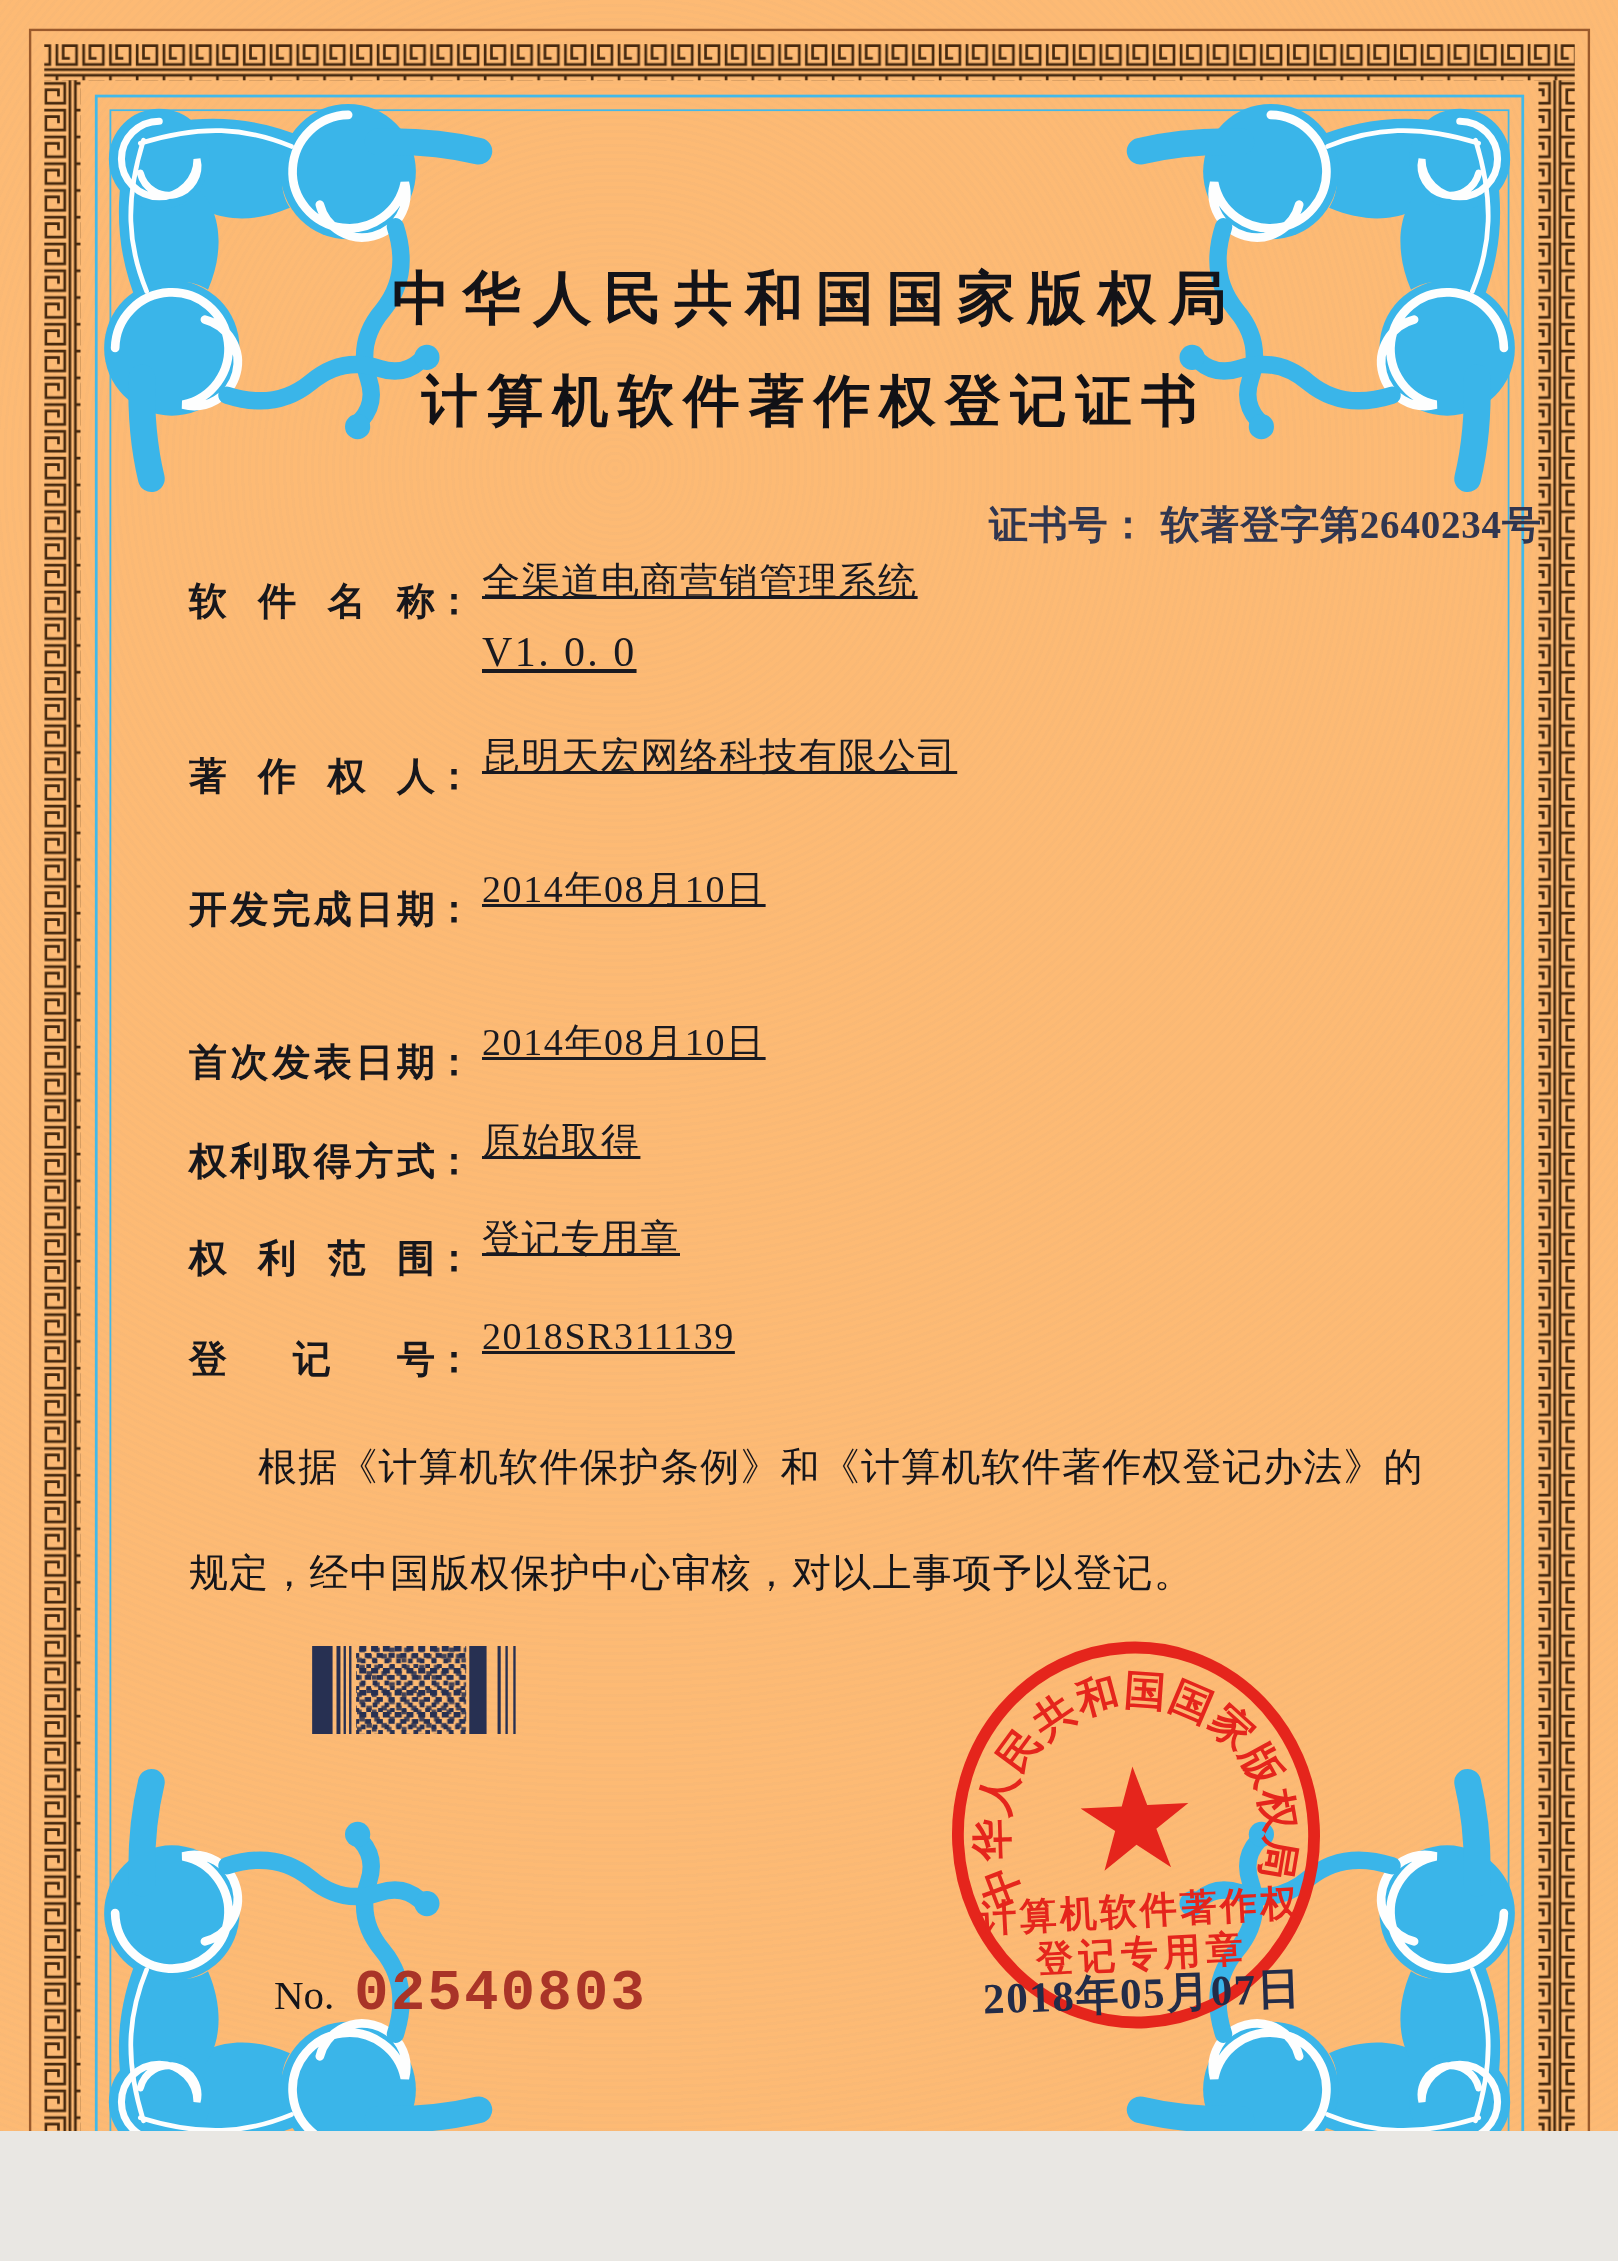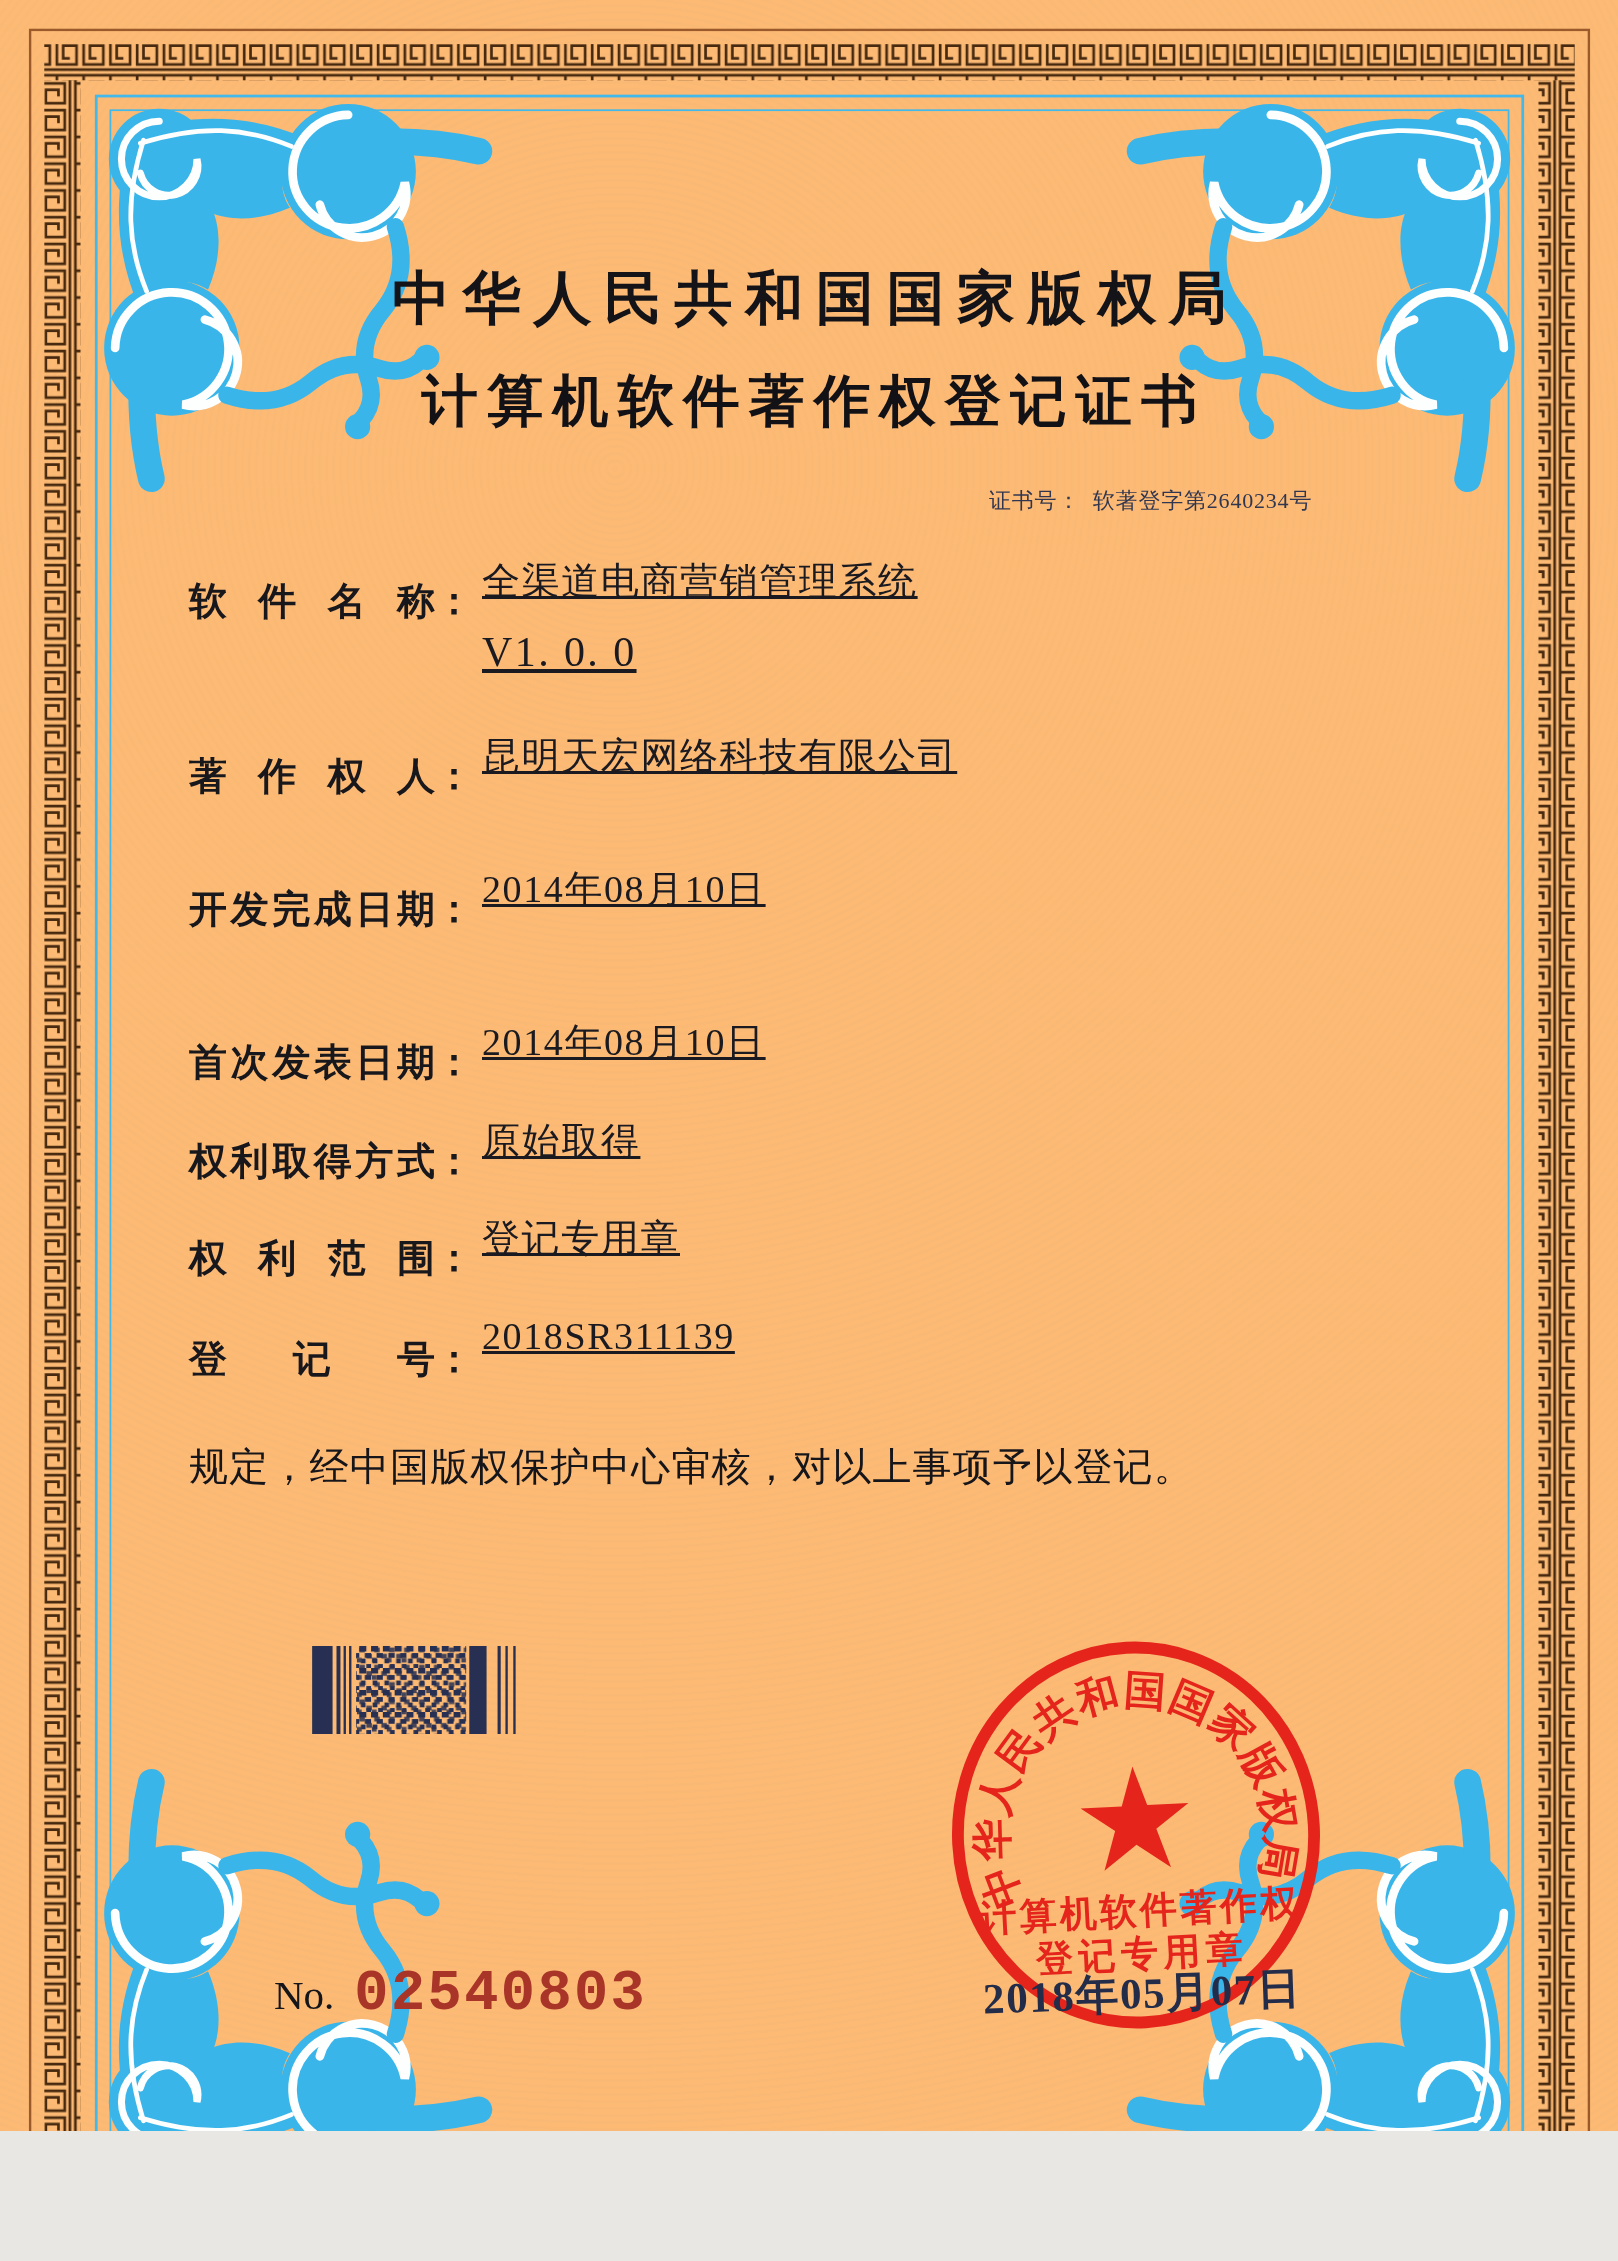--- a/index.html
+++ b/index.html
@@ -24,21 +24,21 @@
 
   .title1{
     position:absolute;top:260px;left:0;width:100%;text-align:center;
     font-size:58px;font-weight:700;letter-spacing:12.6px;text-indent:12.6px;color:#131318;
   }
   .title2{
     position:absolute;top:364px;left:0;width:100%;text-align:center;
     font-size:56px;font-weight:900;letter-spacing:9.4px;text-indent:9.4px;color:#111116;
   }
   .certno{
-    position:absolute;left:989px;top:486px;font-size:22px;font-weight:400;
+    position:absolute;left:989px;top:498px;font-size:39px;font-weight:700;
     color:var(--certno-ink,#303650);letter-spacing:0.8px;white-space:nowrap;
   }
   .certno .cn-v{margin-left:12.6px;}
 
   .row{position:absolute;left:189px;font-size:38px;white-space:nowrap;}
   .row .lbl{
     display:inline-block;width:246px;text-align:justify;text-align-last:justify;
     font-weight:600;color:#17171c;margin-top:20px;
   }
   .row .colon{font-weight:600;}
@@ -168,20 +168,21 @@
   <div class="row r6">
     <span class="lbl">权利范围</span><span class="colon">：</span>
     <span class="val">登记专用章</span>
   </div>
   <div class="row r7">
     <span class="lbl">登记号</span><span class="colon">：</span>
     <span class="val">2018SR311139</span>
   </div>
 
   <div class="statement">
+    <div class="s1">根据《计算机软件保护条例》和《计算机软件著作权登记办法》的</div>
     <div class="s2">规定，经中国版权保护中心审核，对以上事项予以登记。</div>
   </div>
 
   <svg class="barcode" width="225" height="88" viewBox="0 0 286 112" aria-hidden="true">
     <defs>
       <pattern id="b1" width="15" height="28" patternUnits="userSpaceOnUse">
         <rect class="bc" x="0" y="0" width="9" height="7"></rect>
         <rect class="bc" x="7" y="9" width="8" height="6"></rect>
         <rect class="bc" x="2" y="16" width="6" height="6"></rect>
         <rect class="bc" x="9" y="23" width="6" height="5"></rect>

